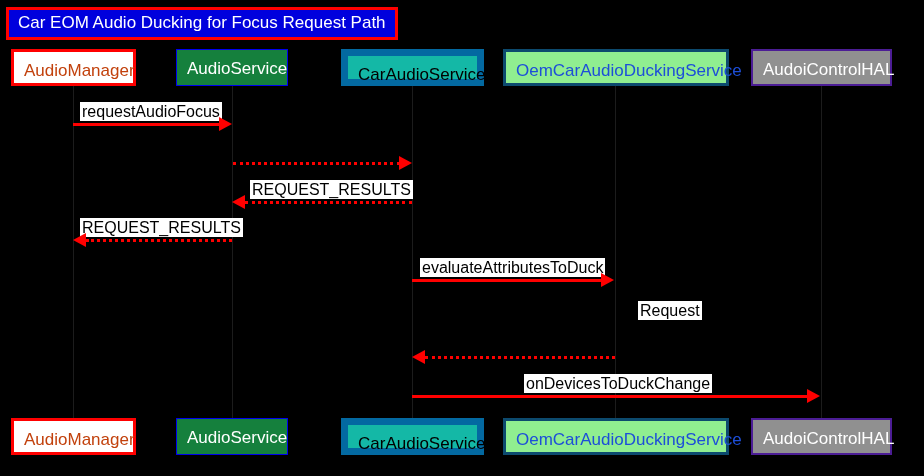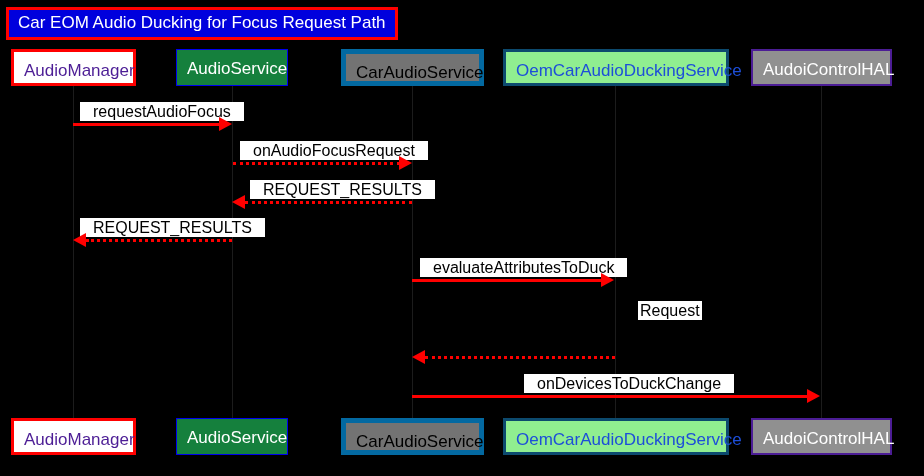--- a/index.html
+++ b/index.html
@@ -54,32 +54,32 @@
     height: 37px;
     line-height: 37px;
     text-align: center;
     font-size: 17px;
     white-space: nowrap;
     box-sizing: border-box;
     padding: 0 10px;
   }
   .p-audiomanager {
     background: #FFFFFF;
-    color: #4c1d95;
+    color: #c2410c;
     border: 3px solid #FF0000;
   }
   .p-audioservice {
     background: #15803d;
     color: #FFFFFF;
     border: 1px solid #0000EE;
   }
   .p-caraudioservice {
-    background: #737373;
+    background: #14b8a6;
     color: #000000;
-    border: 5px solid #0369a1;
+    border: 7px solid #0369a1;
   }
   .p-oemducking {
     background: #90EE90;
     color: #1d4ed8;
     border: 3px solid #0c4a6e;
   }
   .p-audiocontrolhal {
     background: #909090;
     color: #FFFFFF;
     border: 2px solid #4c1d95;
@@ -103,37 +103,37 @@
     border-top: 7px solid transparent;
     border-bottom: 7px solid transparent;
   }
   .arrowhead.right {
     border-left: 13px solid #FF0000;
   }
   .arrowhead.left {
     border-right: 13px solid #FF0000;
   }
   .msg-label {
-    position: absolute;
-    background: #FFFFFF;
-    color: #000000;
-    font-size: 16px;
-    line-height: 19px;
-    padding: 0 13px;
-    white-space: nowrap;
-  }
-  .note-label {
     position: absolute;
     background: #FFFFFF;
     color: #000000;
     font-size: 16px;
     line-height: 19px;
     padding: 0 2px;
     white-space: nowrap;
   }
+  .note-label {
+    position: absolute;
+    background: #FFFFFF;
+    color: #000000;
+    font-size: 16px;
+    line-height: 19px;
+    padding: 0 2px;
+    white-space: nowrap;
+  }
 </style>
 </head>
 <body>
 
 <div id="diagram">
 
   <div class="title-banner">Car EOM Audio Ducking for Focus Request Path</div>
 
   <div class="lifeline" style="left:73px;"></div>
   <div class="lifeline" style="left:232px;"></div>
@@ -170,21 +170,20 @@
     <span>OemCarAudioDuckingService</span>
   </div>
   <div class="participant p-audiocontrolhal" style="left:751px; top:418px; width:141px;">
     <span>AudoiControlHAL</span>
   </div>
 
   <div class="msg-label" style="left:80px; top:102px;">requestAudioFocus</div>
   <div class="msg-line" style="left:73px; top:123px; width:147px;"></div>
   <div class="arrowhead right" style="left:219px; top:117px;"></div>
 
-  <div class="msg-label" style="left:240px; top:141px;">onAudioFocusRequest</div>
   <div class="msg-line dashed" style="left:233px; top:162px; width:167px;"></div>
   <div class="arrowhead right" style="left:399px; top:156px;"></div>
 
   <div class="msg-label" style="left:250px; top:180px;">REQUEST_RESULTS</div>
   <div class="msg-line dashed" style="left:245px; top:201px; width:167px;"></div>
   <div class="arrowhead left" style="left:232px; top:195px;"></div>
 
   <div class="msg-label" style="left:80px; top:218px;">REQUEST_RESULTS</div>
   <div class="msg-line dashed" style="left:86px; top:239px; width:146px;"></div>
   <div class="arrowhead left" style="left:73px; top:233px;"></div>

